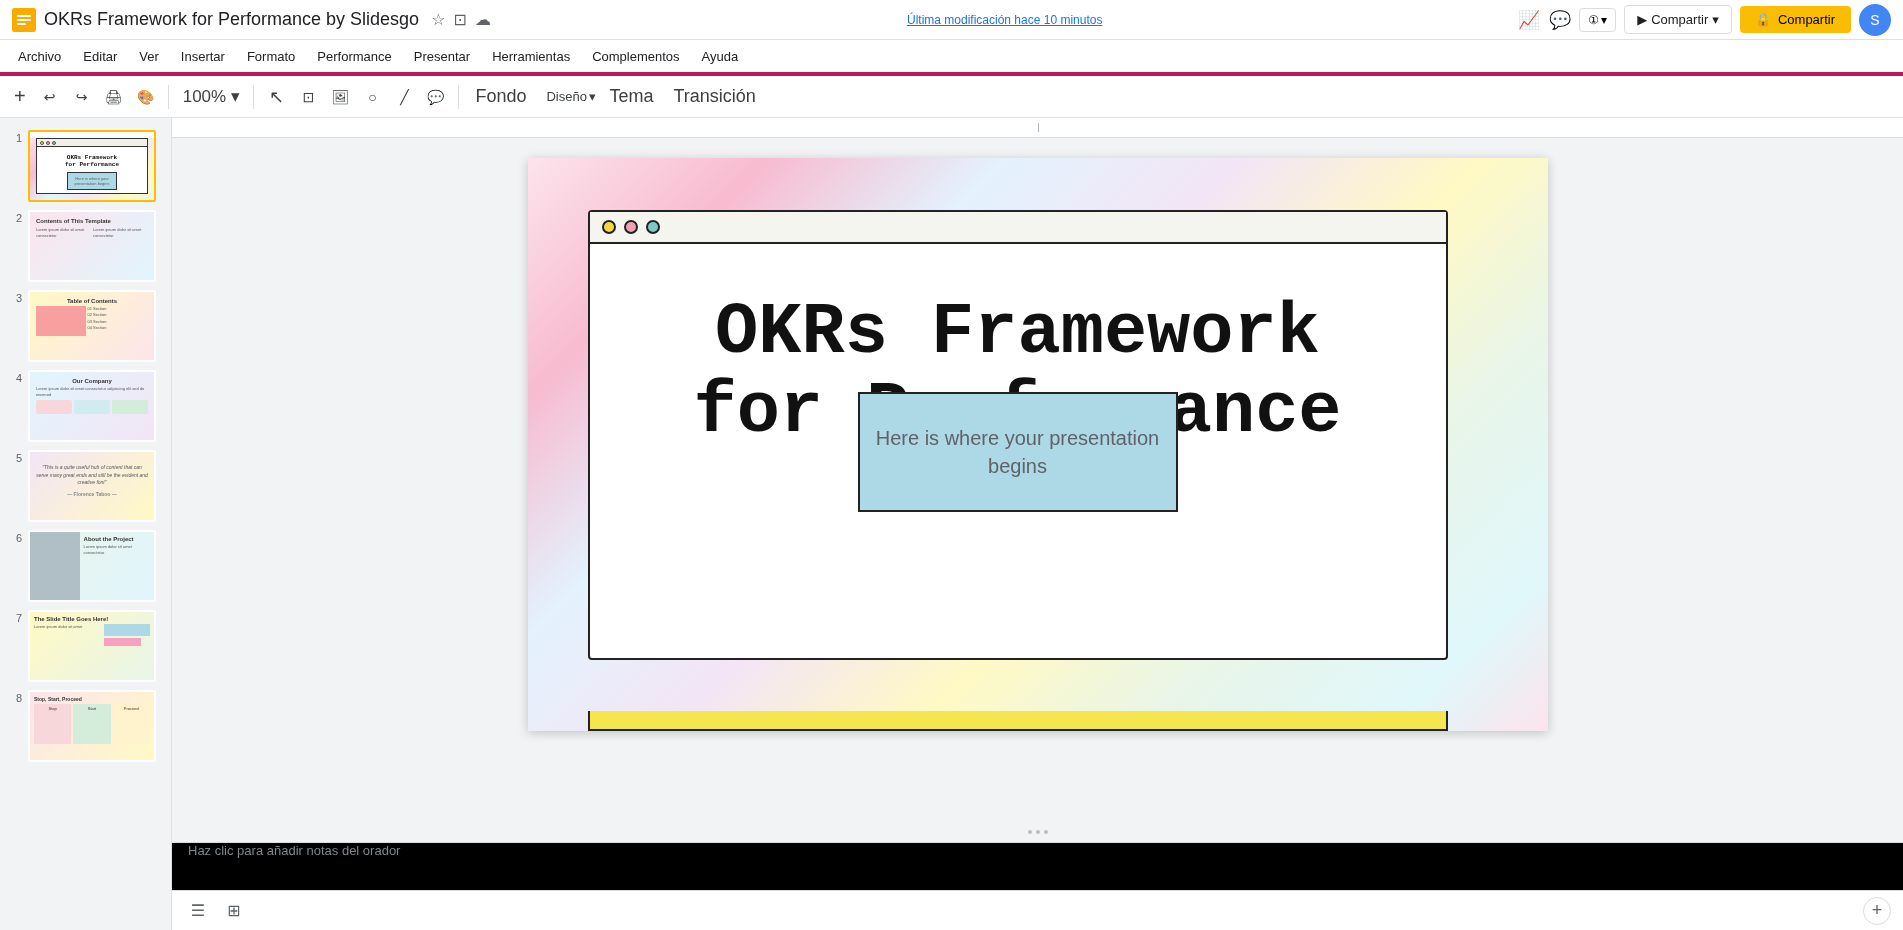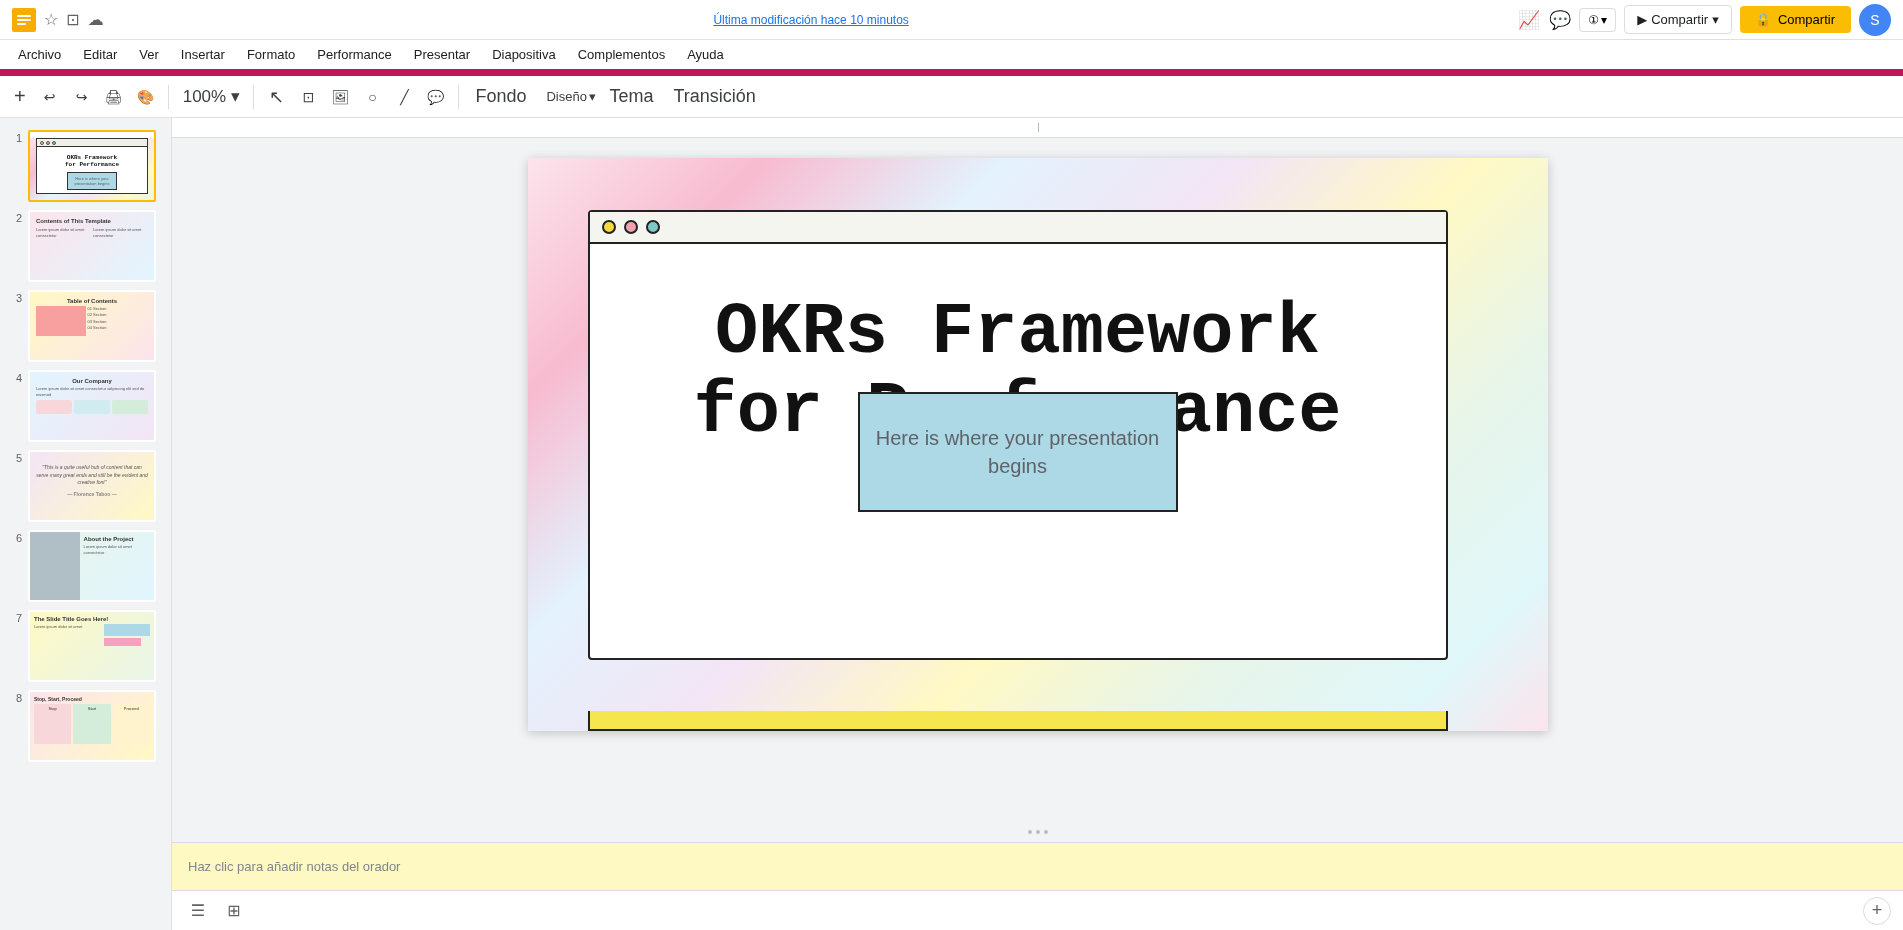--- a/index.html
+++ b/index.html
@@ -17,21 +17,21 @@
     .header-buttons { display: flex; align-items: center; gap: 8px; }
     .btn-present { display: flex; align-items: center; gap: 4px; border: 1px solid #dadce0; border-radius: 4px; padding: 6px 12px; font-size: 13px; cursor: pointer; background: #fff; color: #202124; }
     .btn-share { background: #fbbc04; border: none; border-radius: 4px; padding: 6px 16px; font-size: 13px; font-weight: 500; cursor: pointer; display: flex; align-items: center; gap: 6px; }
     .avatar { width: 32px; height: 32px; border-radius: 50%; background: #4285f4; display: flex; align-items: center; justify-content: center; color: white; font-size: 14px; }
     .zoom-btn { border: 1px solid #dadce0; border-radius: 4px; padding: 4px 8px; font-size: 12px; cursor: pointer; background: #fff; display: flex; align-items: center; gap: 2px; }
     .chat-icon { color: #5f6368; font-size: 18px; cursor: pointer; }
 
     
     .menu-bar {
       display: flex; align-items: center; background: #fff; height: 36px; padding: 0 8px; gap: 2px;
-      border-bottom: 7px solid #be185d;
+      border-bottom: 4px solid #be185d;
     }
     .menu-item { font-size: 13px; color: #202124; padding: 4px 10px; cursor: pointer; border-radius: 4px; }
 
     
     .toolbar {
       display: flex; align-items: center; background: #fff; height: 42px; padding: 0 8px; gap: 4px;
       border-bottom: 1px solid #e0e0e0;
     }
     .tool-btn { width: 28px; height: 28px; display: flex; align-items: center; justify-content: center; border: none; background: transparent; cursor: pointer; border-radius: 4px; font-size: 14px; color: #3c4043; }
     .tool-divider { width: 1px; height: 24px; background: #dadce0; margin: 0 4px; }
@@ -100,21 +100,21 @@
     }
     .subtitle-text { font-size: 20px; color: #5f6368; font-weight: 400; line-height: 1.4; }
 
     
     .bottom-strip {
       position: absolute; bottom: 0; left: 60px; width: 860px; height: 20px;
       background: #f5e650; border: 2px solid #222; border-top: none;
     }
 
     
-    .notes-area { height: 48px; border-top: 1px solid #dadce0; background: #fef9c3; display: flex; align-items: center; padding: 0 16px; }
+    .notes-area { height: 48px; border-top: 1px solid #dadce0; background: #000000; display: flex; padding: 0 16px; }
     .notes-text { font-size: 13px; color: #80868b; }
 
     
     .bottom-toolbar { height: 40px; background: #fff; border-top: 1px solid #dadce0; display: flex; align-items: center; padding: 0 12px; gap: 8px; }
     .bottom-btn { width: 28px; height: 28px; display: flex; align-items: center; justify-content: center; border: none; background: transparent; cursor: pointer; border-radius: 4px; font-size: 16px; color: #5f6368; }
     .bottom-right { margin-left: auto; display: flex; align-items: center; gap: 8px; }
     .add-slide-btn { width: 28px; height: 28px; background: #fff; border: 1px solid #dadce0; border-radius: 50%; display: flex; align-items: center; justify-content: center; cursor: pointer; font-size: 18px; color: #5f6368; }
 
     
     ::-webkit-scrollbar { width: 8px; height: 8px; }
@@ -138,20 +138,21 @@
 <body>
 
 <div class="title-bar">
 
   <svg width="24" height="24" viewBox="0 0 24 24">
     <rect width="24" height="24" rx="2" fill="#f9ab00"></rect>
     <rect x="5" y="7" width="14" height="2" rx="1" fill="white"></rect>
     <rect x="5" y="11" width="14" height="2" rx="1" fill="white"></rect>
     <rect x="5" y="15" width="9" height="2" rx="1" fill="white"></rect>
   </svg>
+  <span class="doc-title">OKRs Framework for Performance by Slidesgo</span>
   <span class="title-icon">☆</span>
   <span class="title-icon">⊡</span>
   <span class="title-icon">☁</span>
   <div class="spacer"></div>
   <span class="last-modified">Última modificación hace 10 minutos</span>
   <div class="spacer"></div>
 
   <span class="chat-icon">📈</span>
   <span class="chat-icon">💬</span>
   <button class="zoom-btn">
@@ -173,21 +174,21 @@
 </div>
 
 <div class="menu-bar">
   <span class="menu-item">Archivo</span>
   <span class="menu-item">Editar</span>
   <span class="menu-item">Ver</span>
   <span class="menu-item">Insertar</span>
   <span class="menu-item">Formato</span>
   <span class="menu-item">Performance</span>
   <span class="menu-item">Presentar</span>
-  <span class="menu-item">Diapositiva</span>
+  <span class="menu-item">Herramientas</span>
   <span class="menu-item">Complementos</span>
   <span class="menu-item">Ayuda</span>
 </div>
 
 <div class="toolbar">
   <button class="tool-btn" style="width:auto; padding: 0 6px; font-size:20px;">+</button>
   <button class="tool-btn">↩</button>
   <button class="tool-btn">↪</button>
   <button class="tool-btn">🖨</button>
   <button class="tool-btn">🎨</button>

